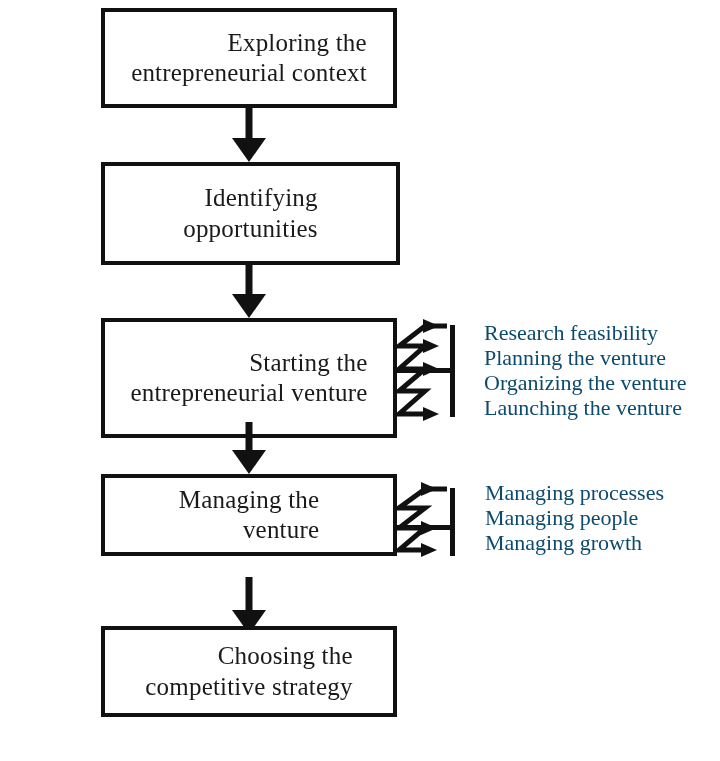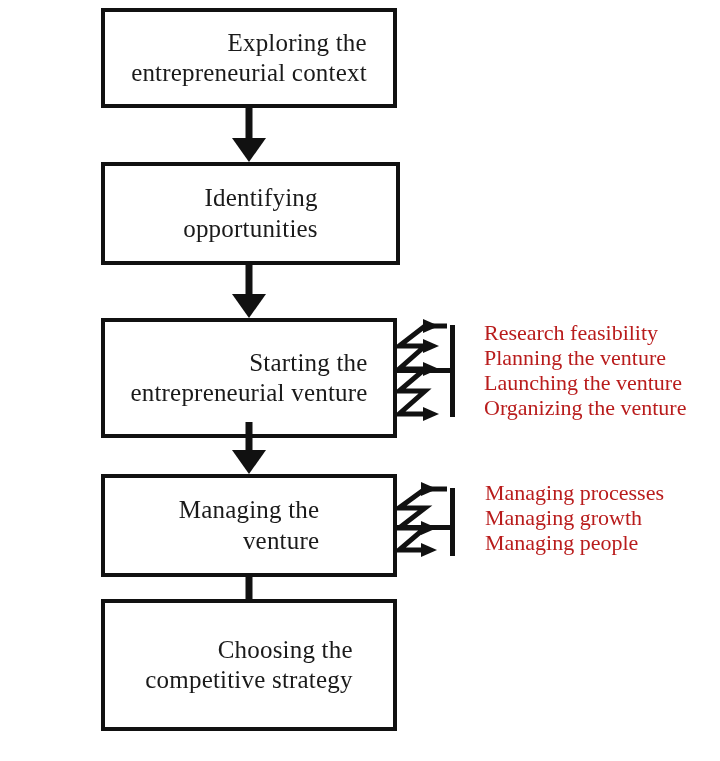--- a/index.html
+++ b/index.html
@@ -82,21 +82,21 @@
   }
   .branch-list {
     position: absolute;
     margin: 0;
     padding: 0;
     list-style: none;
   }
   .branch-item {
     font-size: 22px;
     line-height: 25px;
-    color: #b91c1c;
+    color: #0c4a6e;
     white-space: nowrap;
   }
 </style>
 </head>
 <body>
 
 <div id="canvas">
 
   <div class="proc-box" style="left:101px; top:8px; width:296px; height:100px;">
     <span class="proc-label">Exploring the
@@ -136,58 +136,58 @@
       <g fill="#111111">
         <polygon points="26,1 42,8 26,15"></polygon>
         <polygon points="26,21 42,28 26,35"></polygon>
         <polygon points="26,44 42,51 26,58"></polygon>
         <polygon points="26,89 42,96 26,103"></polygon>
       </g>
     </svg>
     <ul class="branch-list" style="left:87px; top:2px;">
       <li class="branch-item">Research feasibility</li>
       <li class="branch-item">Planning the venture</li>
+      <li class="branch-item">Organizing the venture</li>
       <li class="branch-item">Launching the venture</li>
-      <li class="branch-item">Organizing the venture</li>
     </ul>
   </div>
 
   <div class="down-arrow" style="left:232px; top:422px; height:52px;">
     <div class="shaft" style="height:30px;"></div>
     <div class="head"></div>
   </div>
 
-  <div class="proc-box" style="left:101px; top:474px; width:296px; height:103px;">
+  <div class="proc-box" style="left:101px; top:474px; width:296px; height:82px;">
     <span class="proc-label">Managing the
 venture</span>
   </div>
 
   <div class="branch-group" style="left:397px; top:480px; width:300px; height:92px;padding-left:36px;">
     <div class="branch-connector" style="left:0px; top:45px; width:56px;"></div>
     <div class="branch-spine" style="left:53px; top:8px; height:68px;"></div>
     <svg class="branch-arrows" width="50" height="92" viewBox="0 0 50 92">
       <g fill="none" stroke="#111111" stroke-width="5" stroke-linejoin="miter" stroke-linecap="butt">
         <polyline points="54,9 28,9 2,28 28,28 2,48 28,48 2,70 30,70" transform="translate(0,0)"></polyline>
       </g>
       <g fill="#111111">
         <polygon points="24,2 40,9 24,16"></polygon>
         <polygon points="24,41 40,48 24,55"></polygon>
         <polygon points="24,63 40,70 24,77"></polygon>
       </g>
     </svg>
     <ul class="branch-list" style="left:88px; top:0px;">
       <li class="branch-item">Managing processes</li>
+      <li class="branch-item">Managing people</li>
       <li class="branch-item">Managing growth</li>
-      <li class="branch-item">Managing people</li>
     </ul>
   </div>
 
   <div class="down-arrow" style="left:232px; top:577px; height:57px;">
     <div class="shaft" style="height:35px;"></div>
     <div class="head"></div>
   </div>
 
-  <div class="proc-box" style="left:101px; top:599px; width:296px; height:132px;">
+  <div class="proc-box" style="left:101px; top:626px; width:296px; height:91px;">
     <span class="proc-label">Choosing the
 competitive strategy</span>
   </div>
 
 </div>
 
 </body></html>

